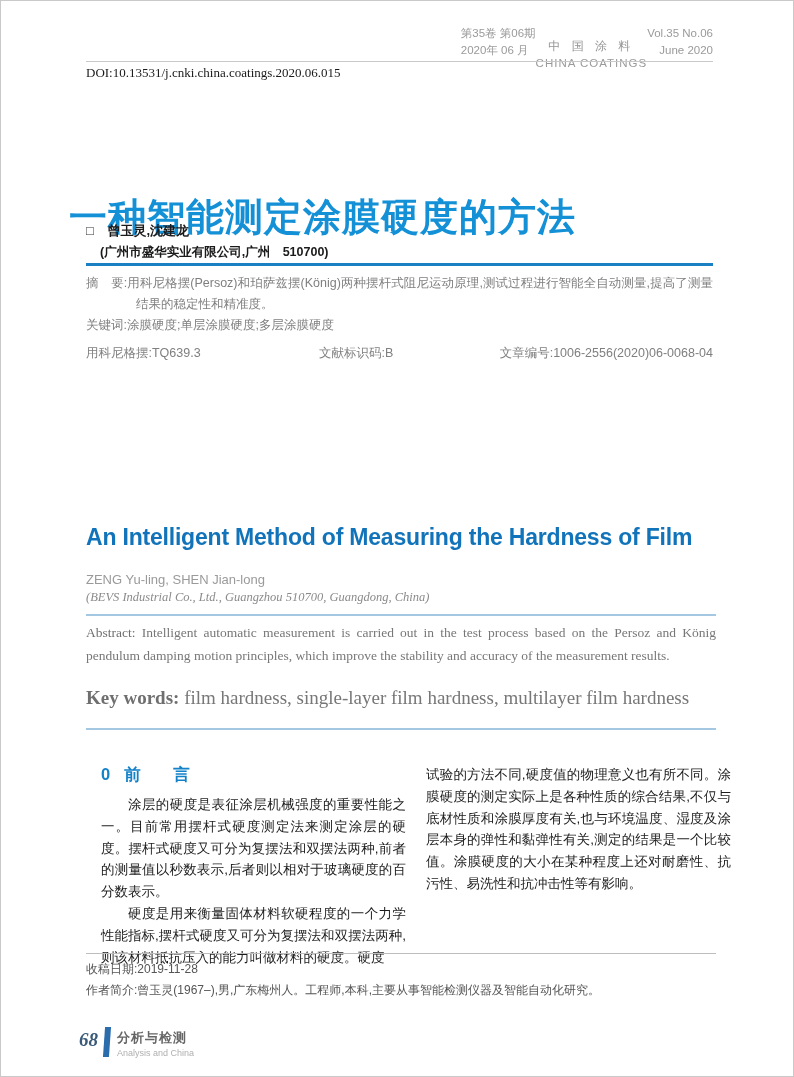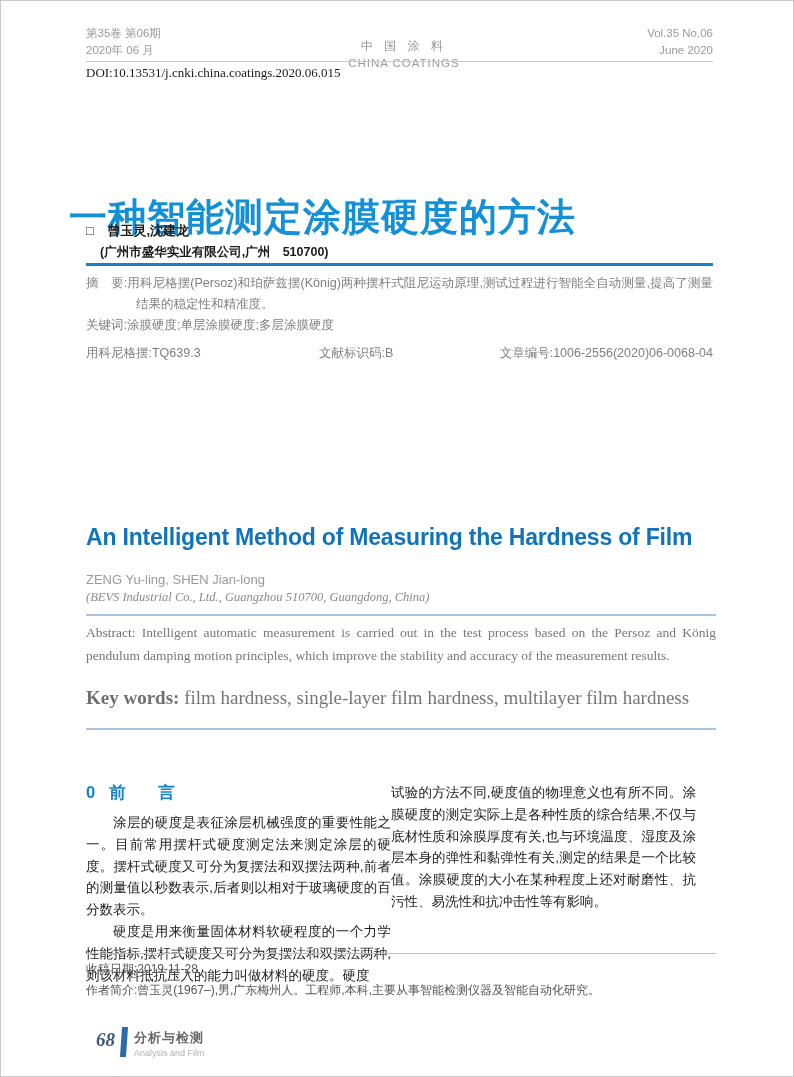--- a/index.html
+++ b/index.html
@@ -6,21 +6,21 @@
   .page{
     position:relative;
     width:794px;height:1077px;
     background:#ffffff;
     border:1px solid #c9c9c9;
     box-sizing:border-box;
     font-family:"Liberation Sans","DejaVu Sans",sans-serif;
     overflow:hidden;
   }
   
-  .hdr{position:absolute;top:24px;left:85px;width:627px;display:flex;justify-content:space-between;align-items:flex-start;}
+  .hdr{position:absolute;top:24px;left:85px;width:627px;display:flex;justify-content:flex-end;align-items:flex-start;}
   .hdr .blk{font-size:11.5px;color:#9a9a9a;line-height:17px;}
   .hdr .blk.c{text-align:center;}
   .hdr .blk.r{text-align:right;}
   .hdr .cnname{letter-spacing:4px;font-size:12px;color:#949494;margin-top:13px;}
   .hdr .enname{letter-spacing:1px;font-size:11.5px;color:#9a9a9a;}
   .hdr-rule{position:absolute;top:60px;left:85px;width:627px;height:1px;background:#c9c9c9;}
   .doi{position:absolute;top:64px;left:85px;font-family:"Liberation Serif","DejaVu Serif",serif;font-size:13px;color:#1a1a1a;}
   
   .title-cn{position:absolute;top:166px;left:68px;font-size:38px;font-weight:bold;color:#1390d6;letter-spacing:1px;}
   .authors-row{position:absolute;top:221px;left:85px;font-size:13px;color:#1a1a1a;font-weight:bold;}
@@ -41,33 +41,33 @@
   .title-en{font-size:23px;font-weight:bold;color:#1173b9;letter-spacing:-0.2px;margin:0;}
   .en-authors{margin-top:21px;font-size:13px;color:#9a9a9a;}
   .en-affil{margin-top:3px;font-family:"Liberation Serif","DejaVu Serif",serif;font-style:italic;font-size:12.5px;color:#8a8a8a;}
   .lt-rule{margin-top:9px;height:2px;background:#a5c8e2;}
   .en-abs{margin-top:5px;font-family:"Liberation Serif","DejaVu Serif",serif;font-size:13.5px;color:#777;line-height:23px;text-align:justify;}
   .en-abs .b{font-weight:normal;color:#6f6f6f;}
   .en-kw{font-family:"Liberation Serif","DejaVu Serif",serif;font-size:19px;color:#777;line-height:23px;}
   .en-kw .b{font-weight:bold;color:#6f6f6f;}
   .lt-rule2{margin-top:7px;height:2px;background:#a5c8e2;}
   
-  .body{position:absolute;top:763px;left:85px;width:630px;display:flex;margin-top:18px;}
+  .body{position:absolute;top:763px;left:100px;width:630px;display:flex;gap:20px;}
   .col{width:305px;}
   .sec-head{color:#1482c8;font-size:16.5px;font-weight:bold;margin:0 0 8px 0;}
   .sec-head .num{margin-right:14px;}
   .sec-head .st{letter-spacing:14px;}
   .col p{margin:0;font-size:13.5px;color:#1c1c1c;line-height:21.8px;text-align:justify;}
   .ind{text-indent:2em;}
   
   .footnote{position:absolute;top:952px;left:85px;width:630px;}
   .fn-rule{height:1px;background:#bdbdbd;margin-bottom:5px;}
   .footnote p{margin:0;font-size:12px;color:#555;line-height:21px;}
   
-  .footer{position:absolute;top:1026px;left:78px;display:flex;align-items:flex-start;margin-left:17px;}
+  .footer{position:absolute;top:1026px;left:78px;display:flex;align-items:flex-start;}
   .pgnum{font-family:"Liberation Serif","DejaVu Serif",serif;font-style:italic;font-weight:bold;font-size:19px;color:#3a5a78;margin-top:2px;}
   .fbar{width:6px;height:30px;background:#2b6cac;margin-left:6px;margin-right:7px;transform:skewX(-4deg);}
   .fcol{display:flex;flex-direction:column;margin-top:2px;}
   .fcn{font-size:13px;color:#666;font-weight:bold;letter-spacing:1px;}
   .fen{font-size:9px;color:#b0b0b0;margin-top:1px;}
 </style>
 </head>
 <body>
 
 <div class="page">
@@ -148,17 +148,17 @@
     <p>
       <span>作者简介:</span><span>曾玉灵(1967–),男,广东梅州人。工程师,本科,主要从事智能检测仪器及智能自动化研究。</span>
     </p>
   </div>
 
   <div class="footer">
     <span class="pgnum">68</span>
     <span class="fbar"></span>
     <span class="fcol">
       <span class="fcn">分析与检测</span>
-      <span class="fen">Analysis and Film</span>
+      <span class="fen">Analysis and China</span>
     </span>
   </div>
 
 </div>
 
 </body></html>

